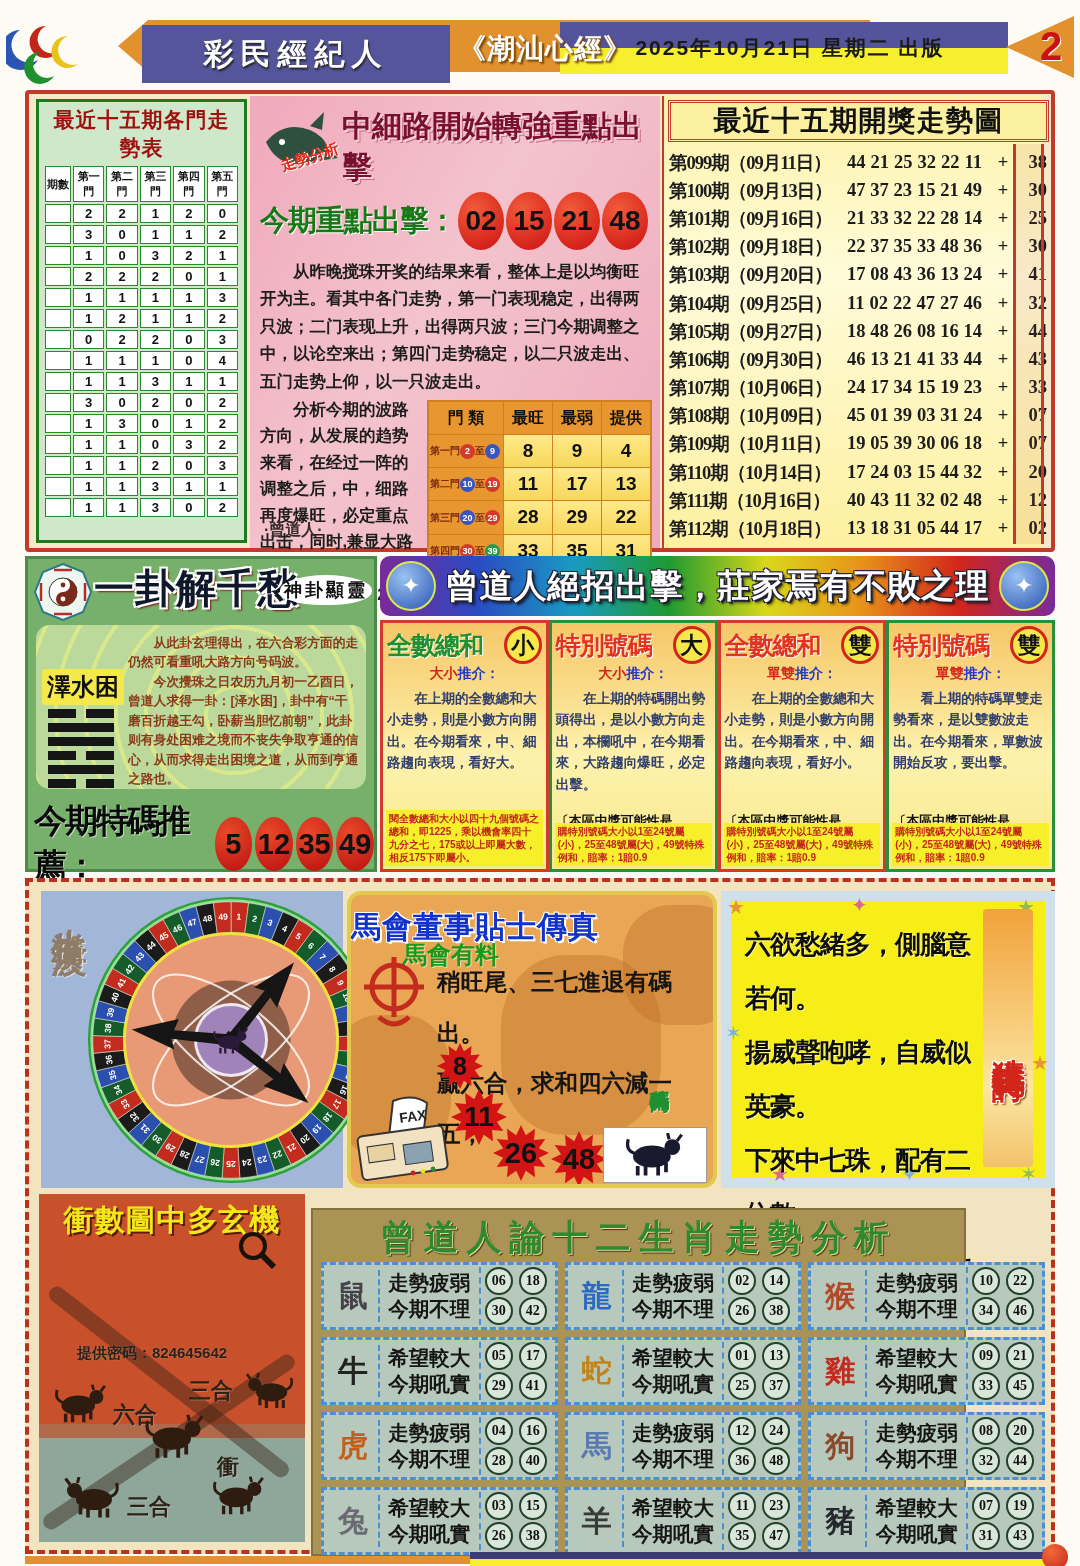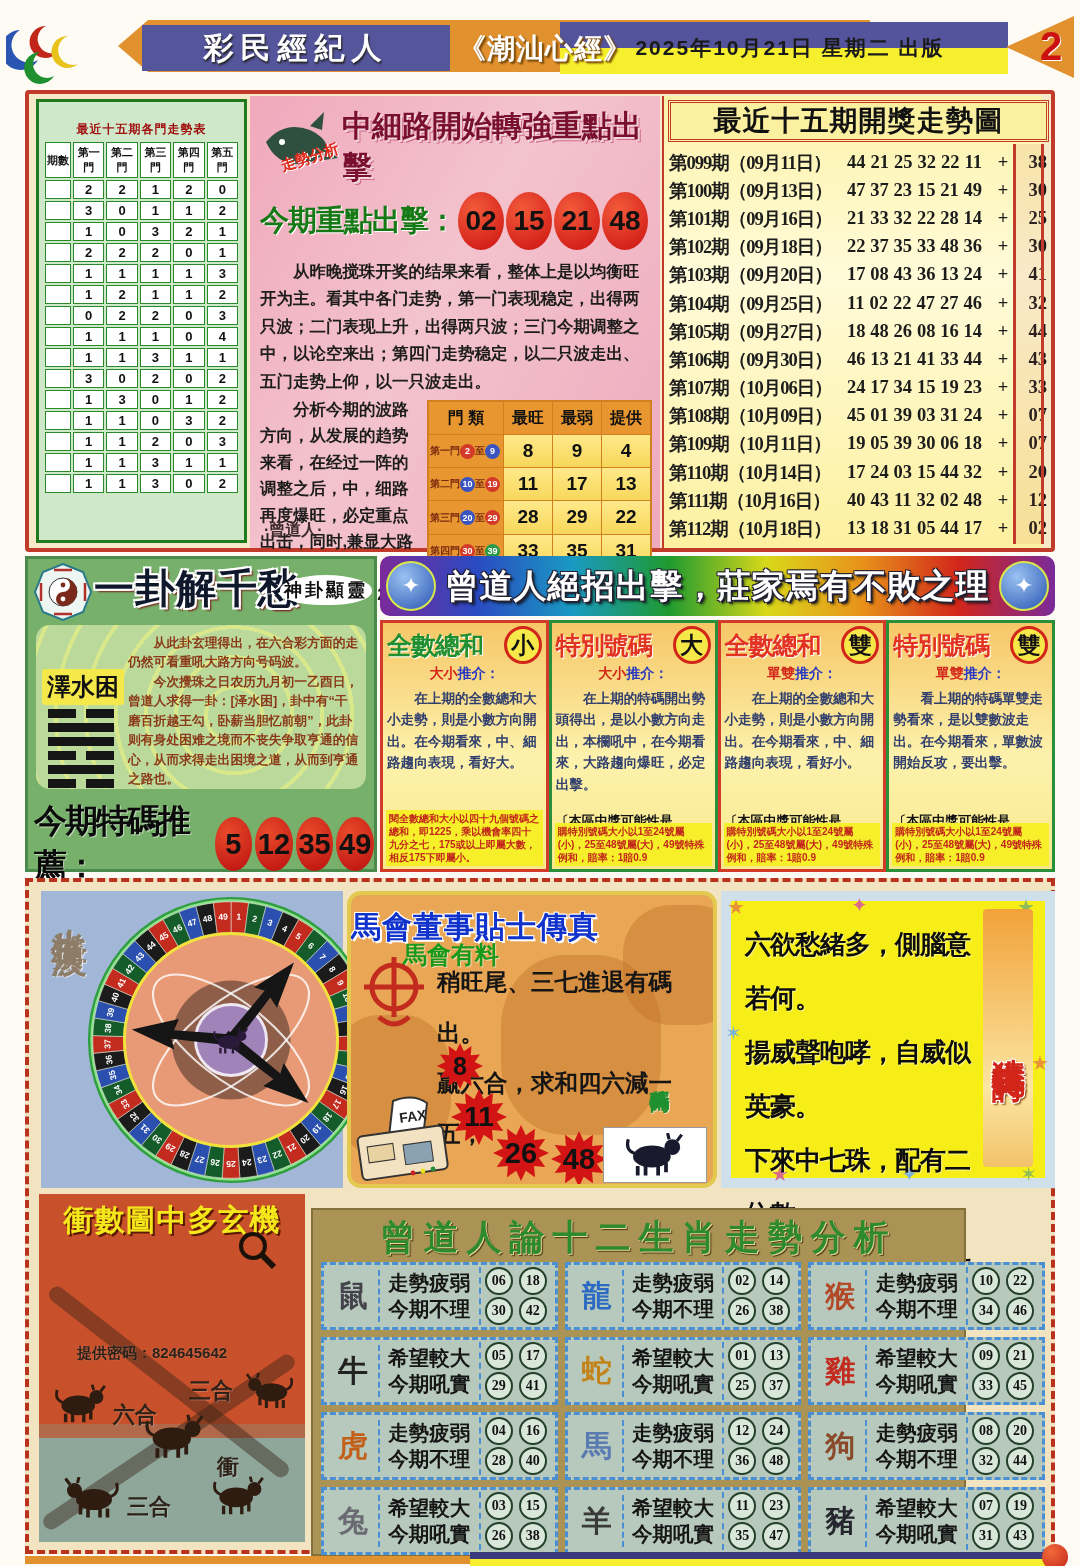--- a/index.html
+++ b/index.html
@@ -6,35 +6,35 @@
   #page{position:relative;width:1080px;height:1566px;background:#fdfbf4;overflow:hidden;
         font-family:"Liberation Sans","DejaVu Sans",sans-serif;}
   [data-interactable]{box-sizing:border-box;}
   .abs{position:absolute;}
 
   
   .hdr-orange{left:118px;top:20px;width:752px;height:52px;background:#e2912f;
     clip-path:polygon(0 50%,4% 0,100% 0,100% 100%,4% 100%);}
   .hdr-purple{left:560px;top:22px;width:448px;height:26px;background:#54549c;}
   .hdr-yellow{left:560px;top:48px;width:448px;height:26px;background:#f6ef2d;}
-  .brand-box{left:142px;top:25px;width:308px;height:46px;background:#55559c;display:flex;align-items:center;justify-content:center;
+  .brand-box{left:142px;top:25px;width:308px;height:58px;background:#55559c;display:flex;align-items:center;justify-content:center;
     color:#fff;font-weight:900;font-size:30px;letter-spacing:7px;text-shadow:1px 2px 2px #222;}
   .paper-title{left:458px;top:30px;color:#fff;font-weight:900;font-size:28px;letter-spacing:1px;
     text-shadow:1px 1px 0 #8a5a10,2px 2px 2px #6a3a00;}
   .date-line{left:600px;top:34px;width:380px;text-align:center;color:#1a1a1a;font-weight:700;font-size:21px;letter-spacing:2px;}
   .page-arrow{left:1006px;top:16px;width:68px;height:62px;background:#e2912f;
     clip-path:polygon(100% 0,100% 100%,0 50%);}
   .page-num{left:1040px;top:24px;color:#cc1111;font-weight:900;font-size:40px;text-shadow:1px 1px 0 #fff;}
 
   
   .top-frame{left:25px;top:90px;width:1030px;height:462px;border:4px solid #c23b2a;background:#f6e9c9;border-radius:4px;}
 
   
   .gate-panel{left:7px;top:5px;width:211px;height:444px;background:#cfe8c9;border:3px solid #1f7a1f;padding:3px 4px;}
-  .gate-panel h3{margin:16px 0 2px;text-align:center;color:#a01010;font-size:12px;font-weight:900;letter-spacing:1px;}
+  .gate-panel h3{margin:1px 0 2px;text-align:center;color:#a01010;font-size:21px;font-weight:900;letter-spacing:1px;}
   table.gtbl{width:100%;border-collapse:separate;border-spacing:2px;}
   table.gtbl th{background:#fff;border:1.5px solid #2a8a2a;font-size:11px;font-weight:900;color:#111;padding:2px 0;}
   table.gtbl td{background:#fff;border:1.5px solid #2a8a2a;font-size:13px;font-weight:900;color:#111;text-align:center;height:18.2px;}
   table.gtbl td:first-child,table.gtbl th:first-child{width:26px;}
 
   
   .pink-panel{left:221px;top:2px;width:410px;height:452px;background:linear-gradient(120deg,#f0a9bc,#f3c3cd 45%,#eeaabd);}
   .fish-badge{left:6px;top:6px;width:84px;height:84px;}
   .fish-label{left:30px;top:52px;color:#e22a1a;font-weight:900;font-size:15px;transform:rotate(-18deg);text-shadow:1px 1px 0 #fff;}
   .headline{left:92px;top:10px;width:314px;color:#7a1030;font-weight:900;font-size:30px;letter-spacing:0;

